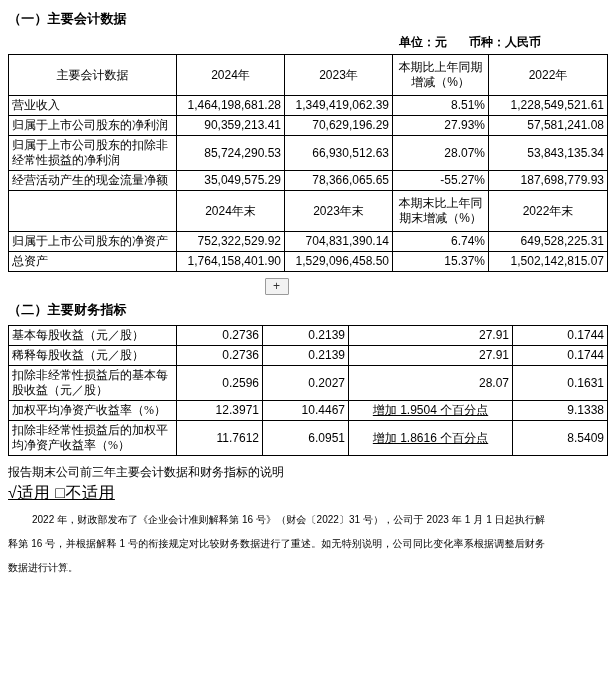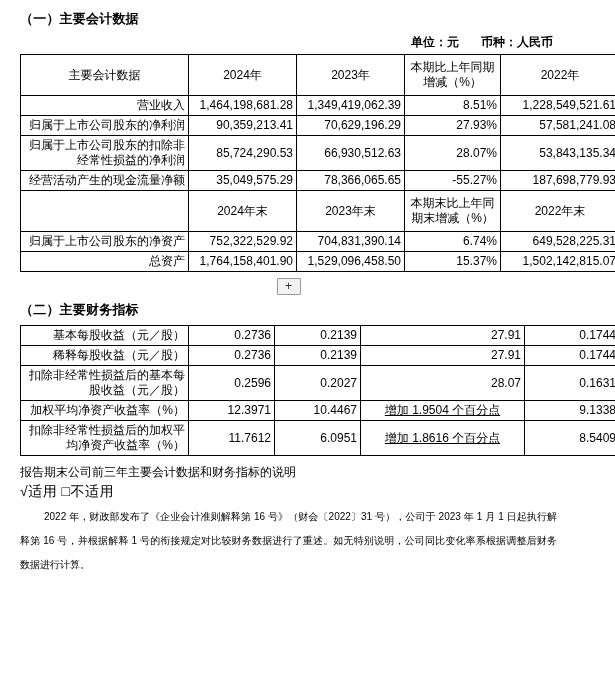--- a/index.html
+++ b/index.html
@@ -13,21 +13,20 @@
     font-family: "Liberation Sans", "DejaVu Sans", sans-serif;
     color: #000000;
     font-size: 12px;
     position: relative;
     overflow: hidden;
   }
   .page {
     padding: 8px 8px 0 8px;
     box-sizing: border-box;
     width: 553px;
-    margin-left: 12px;
   }
   .section-title {
     font-weight: bold;
     font-size: 13px;
     margin: 2px 0 6px 0;
     letter-spacing: 0.2px;
   }
   .unit-line {
     text-align: right;
     font-size: 12px;
@@ -45,21 +44,21 @@
   }
   table.fin td {
     border: 1px solid #000000;
     padding: 2px 3px;
     font-size: 12px;
     line-height: 15px;
     vertical-align: middle;
   }
   .ctr { text-align: center; text-decoration: underline; }
   .rgt { text-align: right; }
-  .lft { text-align: right; }
+  .lft { text-align: left; font-family: Liberation Serif, serif; }
   .hdr { text-align: center; }
   .tall { height: 36px; }
   .plus-wrap {
     display: flex;
     justify-content: center;
     align-items: center;
     height: 22px;
     margin: 3px 0 4px 0;
   }
   .plus-box {
@@ -73,23 +72,24 @@
     font-size: 12px;
     line-height: 12px;
     color: #333;
     border-radius: 1px;
   }
   .note-line {
     font-size: 12px;
     margin: 8px 0 2px 0;
   }
   .check-line {
-    font-size: 14px;
+    font-size: 16px;
     margin: 2px 0 4px 0;
     letter-spacing: 0.5px;
+    text-decoration: underline;
   }
   .para {
     font-size: 10px;
     line-height: 24px;
     text-align: justify;
     margin: 2px 0 0 0;
   }
   .indent { text-indent: 24px; }
 </style>
 </head>

